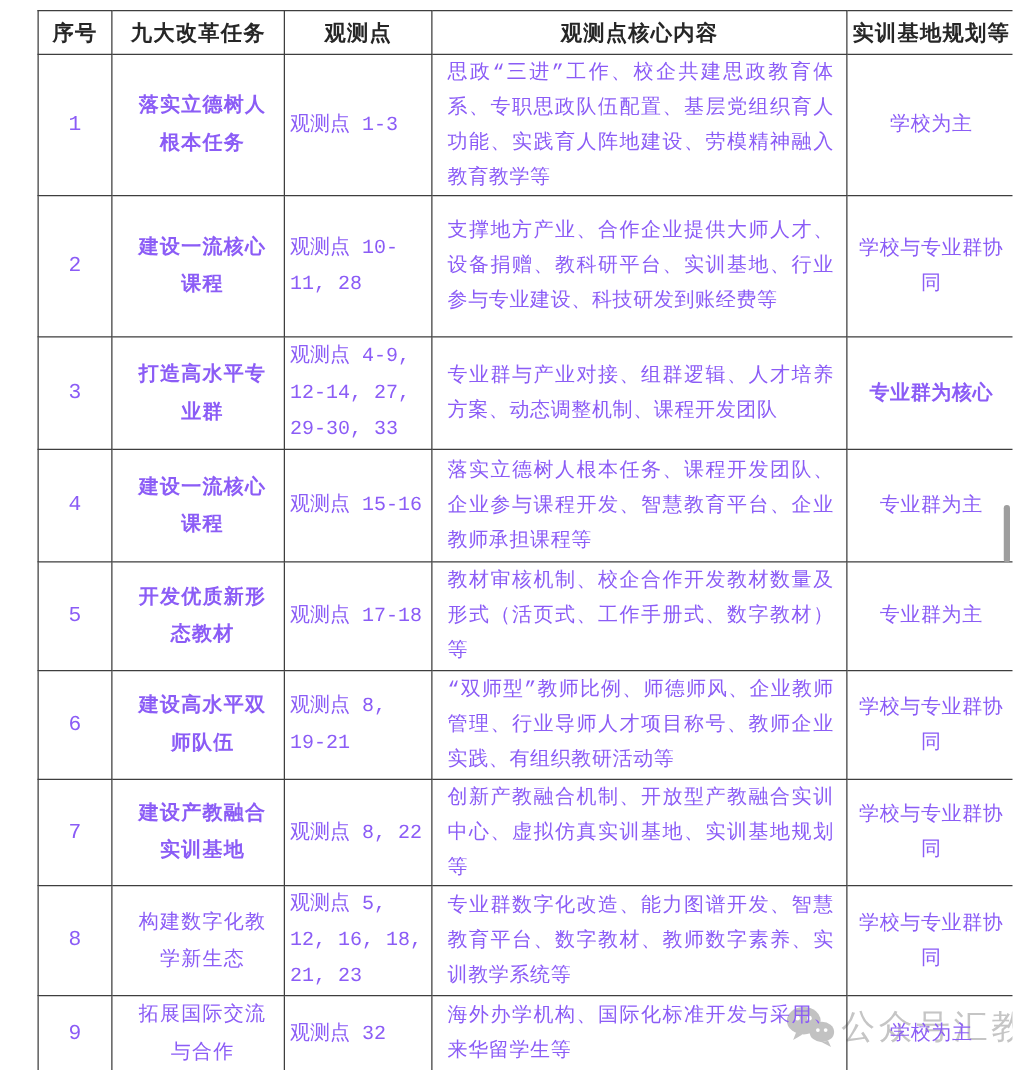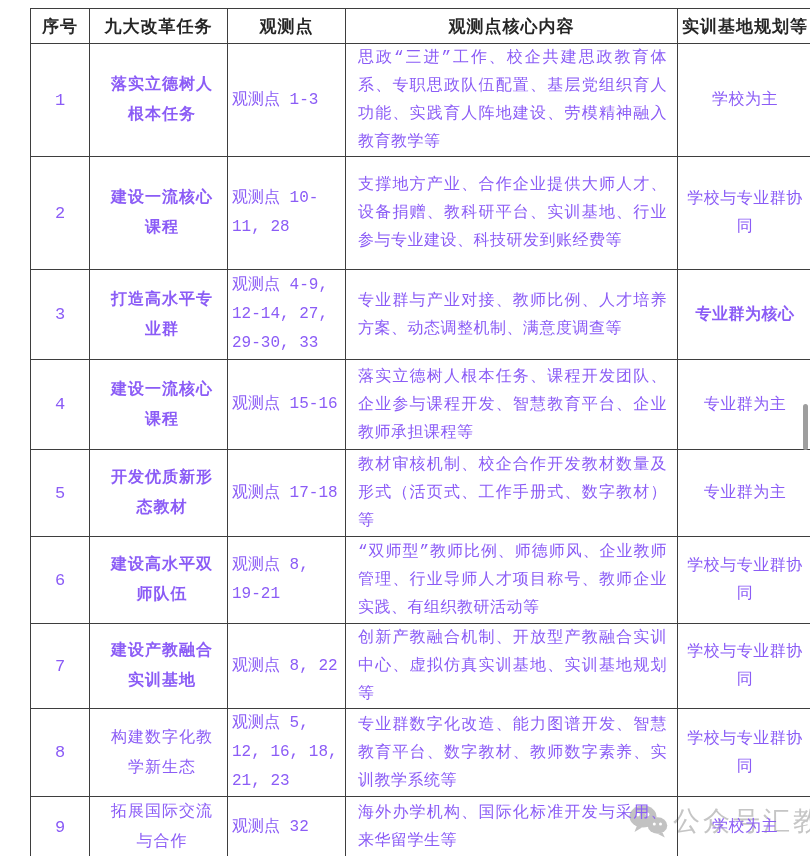--- a/index.html
+++ b/index.html
@@ -155,21 +155,21 @@
       <td class="c-no">2</td>
       <td class="c-task bold">建设一流核心课程</td>
       <td class="c-points">观测点 10-11, 28</td>
       <td class="c-content">支撑地方产业、合作企业提供大师人才、设备捐赠、教科研平台、实训基地、行业参与专业建设、科技研发到账经费等</td>
       <td class="c-owner">学校与专业群协同</td>
     </tr>
         <tr>
       <td class="c-no">3</td>
       <td class="c-task bold">打造高水平专业群</td>
       <td class="c-points">观测点 4-9, 12-14, 27, 29-30, 33</td>
-      <td class="c-content">专业群与产业对接、教师比例、人才培养方案、动态调整机制、满意度调查等</td>
+      <td class="c-content">专业群与产业对接、组群逻辑、人才培养方案、动态调整机制、课程开发团队</td>
       <td class="c-owner bold">专业群为核心</td>
     </tr>
         <tr>
       <td class="c-no">4</td>
       <td class="c-task bold">建设一流核心课程</td>
       <td class="c-points">观测点 15-16</td>
       <td class="c-content">落实立德树人根本任务、课程开发团队、企业参与课程开发、智慧教育平台、企业教师承担课程等</td>
       <td class="c-owner">专业群为主</td>
     </tr>
         <tr>

